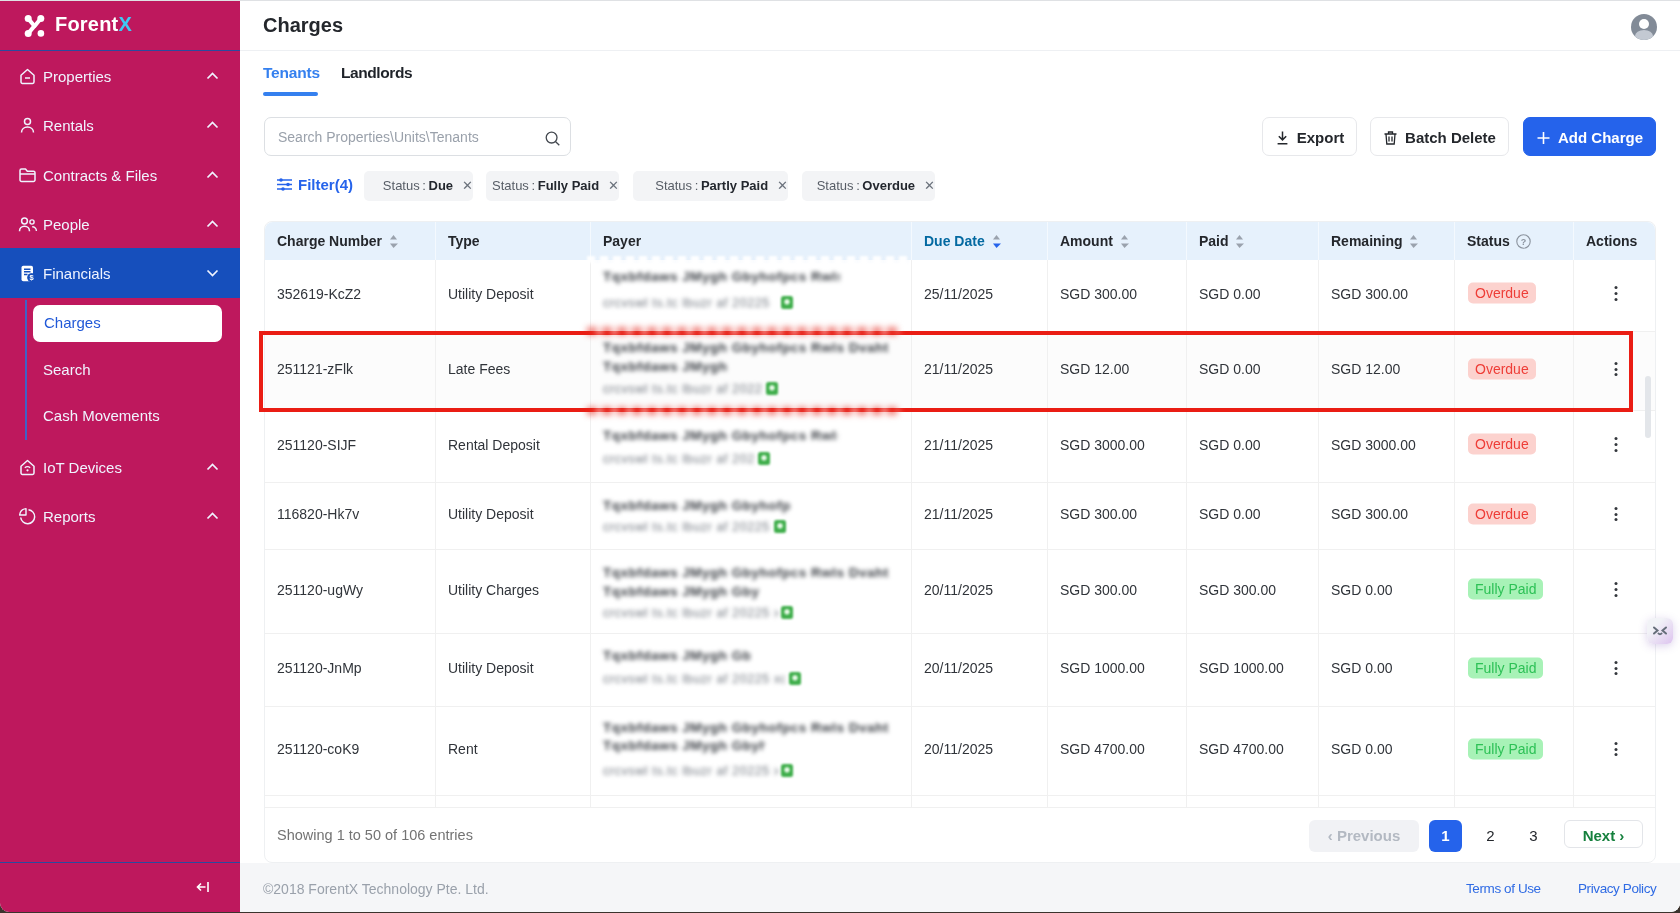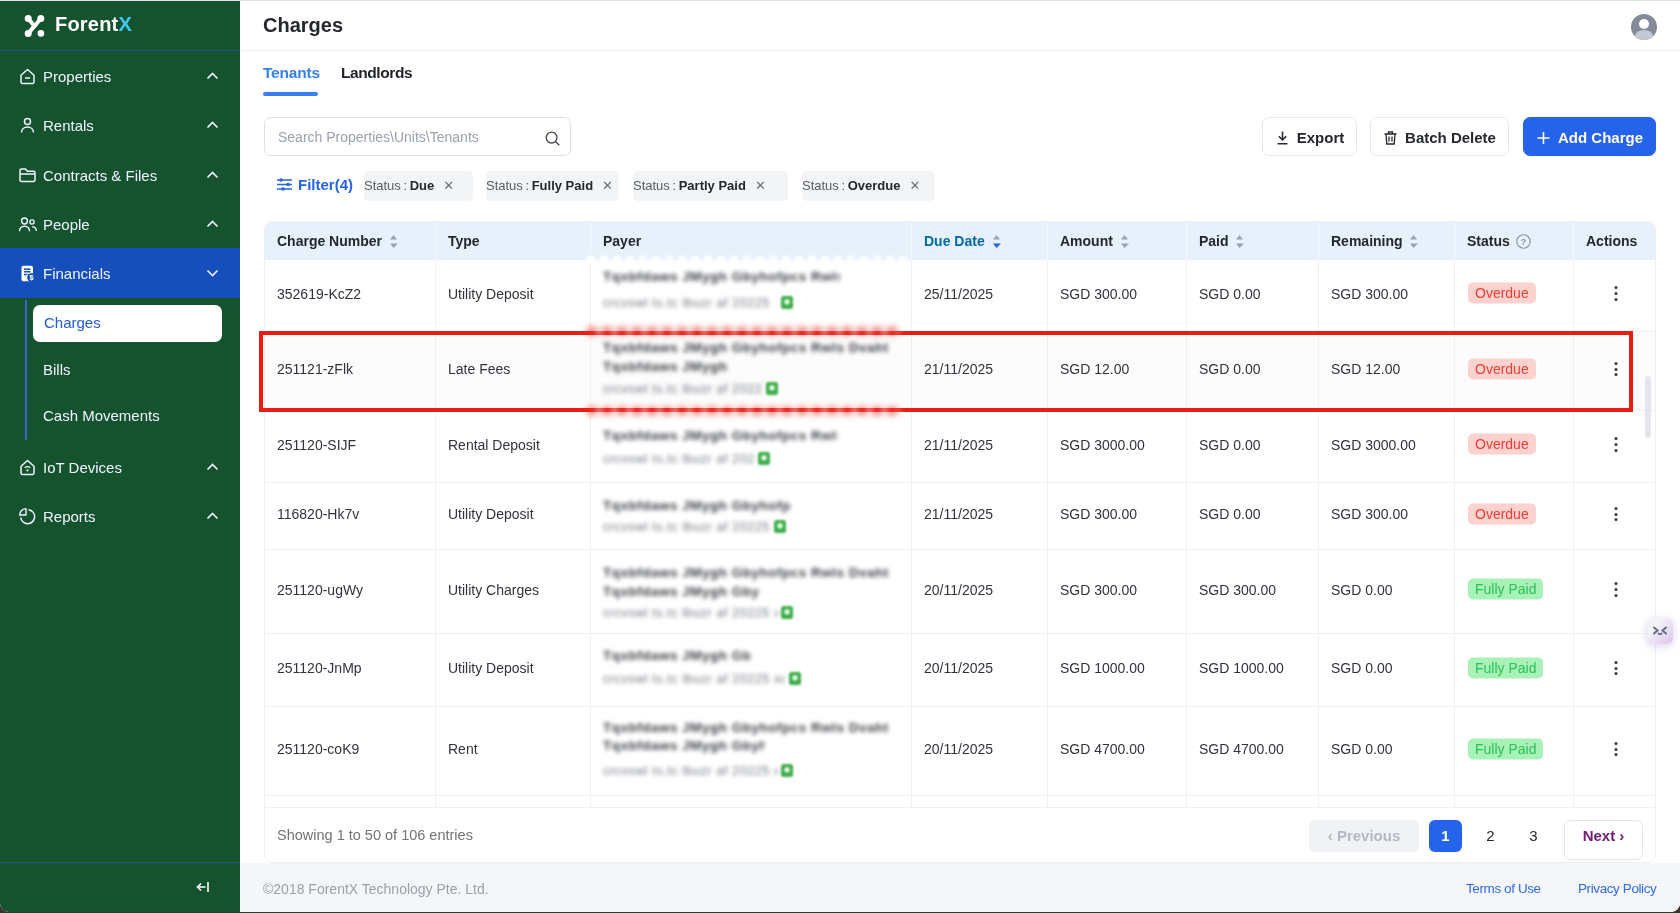--- a/index.html
+++ b/index.html
@@ -1,20 +1,20 @@
 <!DOCTYPE html>
 <html><head>
 <meta charset="utf-8">
 <style>
 * { margin:0; padding:0; box-sizing:border-box; }
 html,body { width:1680px; height:913px; overflow:hidden; }
 body { background:#3b332d; font-family:"Liberation Sans", sans-serif; }
 .app { position:absolute; left:0; top:0; width:1680px; height:911.5px; background:#fff; border-radius:0 0 9px 9px; overflow:hidden; }
 
-.side { position:absolute; left:0; top:0; width:240px; height:912px; background:#14532d; }
+.side { position:absolute; left:0; top:0; width:240px; height:912px; background:#be185d; }
 .logo { position:absolute; left:0; top:0; width:240px; height:51px; border-bottom:1px solid #2a4a9e; }
 .logo svg { position:absolute; left:24px; top:14px; }
 .logo .t { position:absolute; left:55px; top:13px; font-size:20px; font-weight:bold; color:#fff; letter-spacing:.2px; }
 .logo .t b { color:#3fc8f4; }
 .mitem { position:absolute; left:0; width:240px; height:50px; color:#f0f4ff; font-size:15px; }
 .mitem svg.ic { position:absolute; left:18px; top:50%; margin-top:-9px; }
 .mitem .lbl { position:absolute; left:43px; top:50%; transform:translateY(-50%); }
 .mitem svg.ch { position:absolute; right:21px; top:50%; margin-top:-4px; }
 .mitem.active { background:#164fbc; }
 .subline { position:absolute; left:25px; top:300px; width:2px; height:140px; background:#3f62c6; }
@@ -42,21 +42,21 @@
 .btn { position:absolute; top:117px; height:39px; border:1px solid #e7e8eb; border-radius:7px; background:#fff; font-size:15px; font-weight:bold; color:#24272c; text-align:center; }
 .btn .in { position:absolute; left:0; right:0; top:50%; transform:translateY(-50%); white-space:nowrap; }
 .btn svg { vertical-align:-3px; margin-right:7px; }
 #b-export { left:1022px; width:95px; }
 #b-del { left:1130px; width:139px; }
 #b-add { left:1283px; width:133px; background:#2563eb; border-color:#2563eb; color:#fff; }
 
 .frow { position:absolute; left:0; top:171px; width:1440px; height:30px; }
 .flt { position:absolute; left:36px; top:5px; color:#2563eb; font-size:15px; font-weight:bold; }
 .flt svg { vertical-align:-2px; margin-right:5px; }
-.chip { position:absolute; top:0; height:30px; background:#f3f4f6; border-radius:5px; font-size:13px; color:#575d66; line-height:30px; white-space:nowrap; text-align:left; }
+.chip { position:absolute; top:0; height:30px; background:#f3f4f6; border-radius:5px; font-size:13px; color:#575d66; line-height:30px; white-space:nowrap; text-align:right; }
 .chip b { color:#23272e; }
 .chip .x { display:inline-block; margin-left:9px; color:#6a717b; font-size:13px; }
 
 .tbl { position:absolute; left:24px; top:221px; width:1392px; height:642px; border:1px solid #eef0f2; border-radius:8px; background:#fff; }
 .thead { position:absolute; left:0; top:0; width:1390px; height:38px; background:#e6f1fc; border-radius:8px 8px 0 0; }
 .th { position:absolute; top:0; height:38px; font-size:14px; font-weight:bold; color:#24272c; line-height:38px; padding-left:12px; border-right:1px solid rgba(255,255,255,.55); }
 .th:last-child { border-right:none; }
 .row { position:absolute; left:0; width:1390px; border-bottom:1px solid #f0f0f0; }
 .cell { position:absolute; top:0; bottom:0; border-right:1px solid #f0f0f0; }
 .cell.last { border-right:none; }
@@ -65,21 +65,21 @@
 .pill.red { background:#fcd2ce; color:#ee3d37; }
 .pill.green { background:#a8f2b7; color:#2dc156; }
 .dots { position:absolute; left:50%; top:calc(50% - 2px); transform:translate(-50%,-50%); }
 .dots i { display:block; width:3px; height:3px; border-radius:50%; background:#33373c; margin:2.8px auto; }
 
 .pager { position:absolute; left:0; top:585px; width:1390px; height:56px; border-top:1px solid #f0f0f0; }
 .pager .info { position:absolute; left:12px; top:19px; font-size:14.5px; color:#737373; }
 .pgprev { position:absolute; left:1044px; top:12px; width:110px; height:32px; background:#f1f2f5; border-radius:6px; color:#b3b9c2; font-size:15px; font-weight:bold; text-align:center; line-height:32px; }
 .pg1 { position:absolute; left:1164px; top:12px; width:33px; height:32px; background:#2563eb; border-radius:6px; color:#fff; font-size:15px; font-weight:bold; text-align:center; line-height:32px; }
 .pgn { position:absolute; top:12px; width:33px; height:32px; color:#24272c; font-size:15px; text-align:center; line-height:32px; }
-.pgnext { position:absolute; left:1299px; top:12px; width:79px; height:40px; background:#fff; border:1px solid #e3e5e9; border-radius:6px; color:#701a75; font-size:15px; font-weight:bold; text-align:center; line-height:30px; }
+.pgnext { position:absolute; left:1299px; top:12px; width:79px; height:28px; background:#fff; border:1px solid #e3e5e9; border-radius:6px; color:#15803d; font-size:15px; font-weight:bold; text-align:center; line-height:30px; }
 
 .foot { position:absolute; left:0; top:863px; width:1440px; height:49px; background:#f5f6f8; }
 .foot .c { position:absolute; left:23px; top:18px; color:#9aa1ab; font-size:14px; }
 .foot .l1 { position:absolute; left:1226px; top:18px; color:#2f6be4; font-size:13.5px; letter-spacing:-.4px; }
 .foot .l2 { position:absolute; left:1338px; top:18px; color:#2f6be4; font-size:13.5px; letter-spacing:-.4px; }
 
 .widget { position:absolute; left:1647px; top:618px; width:26px; height:26px; border-radius:6px; background:linear-gradient(135deg,#f2f3f7 30%,#ddc3ef); box-shadow:0 2px 8px rgba(120,80,180,.25); }
 .topline { position:absolute; left:0; top:0; width:1680px; height:1px; background:#dfe1e4; z-index:40; }
 
 .bl { position:absolute; filter:blur(2.2px); white-space:nowrap; font-size:13.5px; font-weight:bold; color:#3a3e44; letter-spacing:.5px; }
@@ -543,21 +543,21 @@
         </svg>
         <span class="lbl">Reports</span>
         <svg class="ch" width="13" height="8" viewBox="0 0 13 8">
           <path d="M1.5 6.5l5-5 5 5" fill="none" stroke="#f0f4ff" stroke-width="1.7"></path>
         </svg>
       </div>
       <div class="subline"></div>
       <div class="chargespill">
         <span>Charges</span>
       </div>
-      <div class="subitem" style="top:369px;">Bills</div>
+      <div class="subitem" style="top:369px;">Search</div>
       <div class="subitem" style="top:415px;">Cash Movements</div>
     </div>
 <div class="topline"></div>
 <div class="widget"><svg width="26" height="26" viewBox="0 0 26 26">
         <g stroke="#666e7a" stroke-width="2" fill="none" stroke-linecap="round">
           <path d="M7 9.5l3.5 3L7 15.5"></path>
           <path d="M19 9.5l-3.5 3L19 15.5"></path>
           <path d="M11.5 15.5a1.8 1.5 0 0 0 3 0"></path>
         </g>
       </svg></div>

